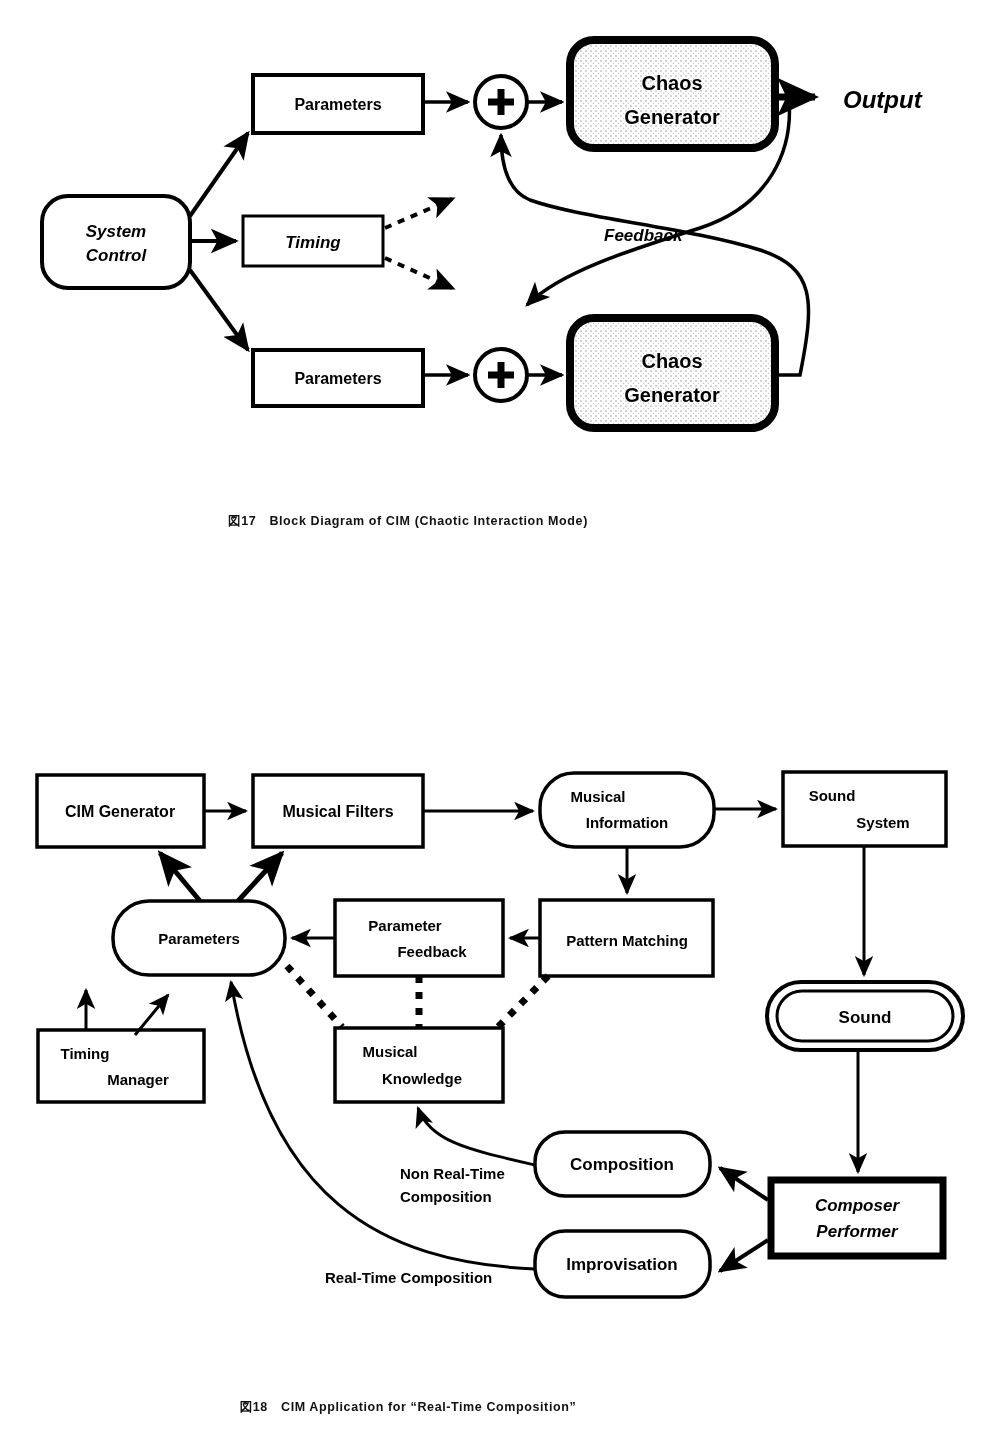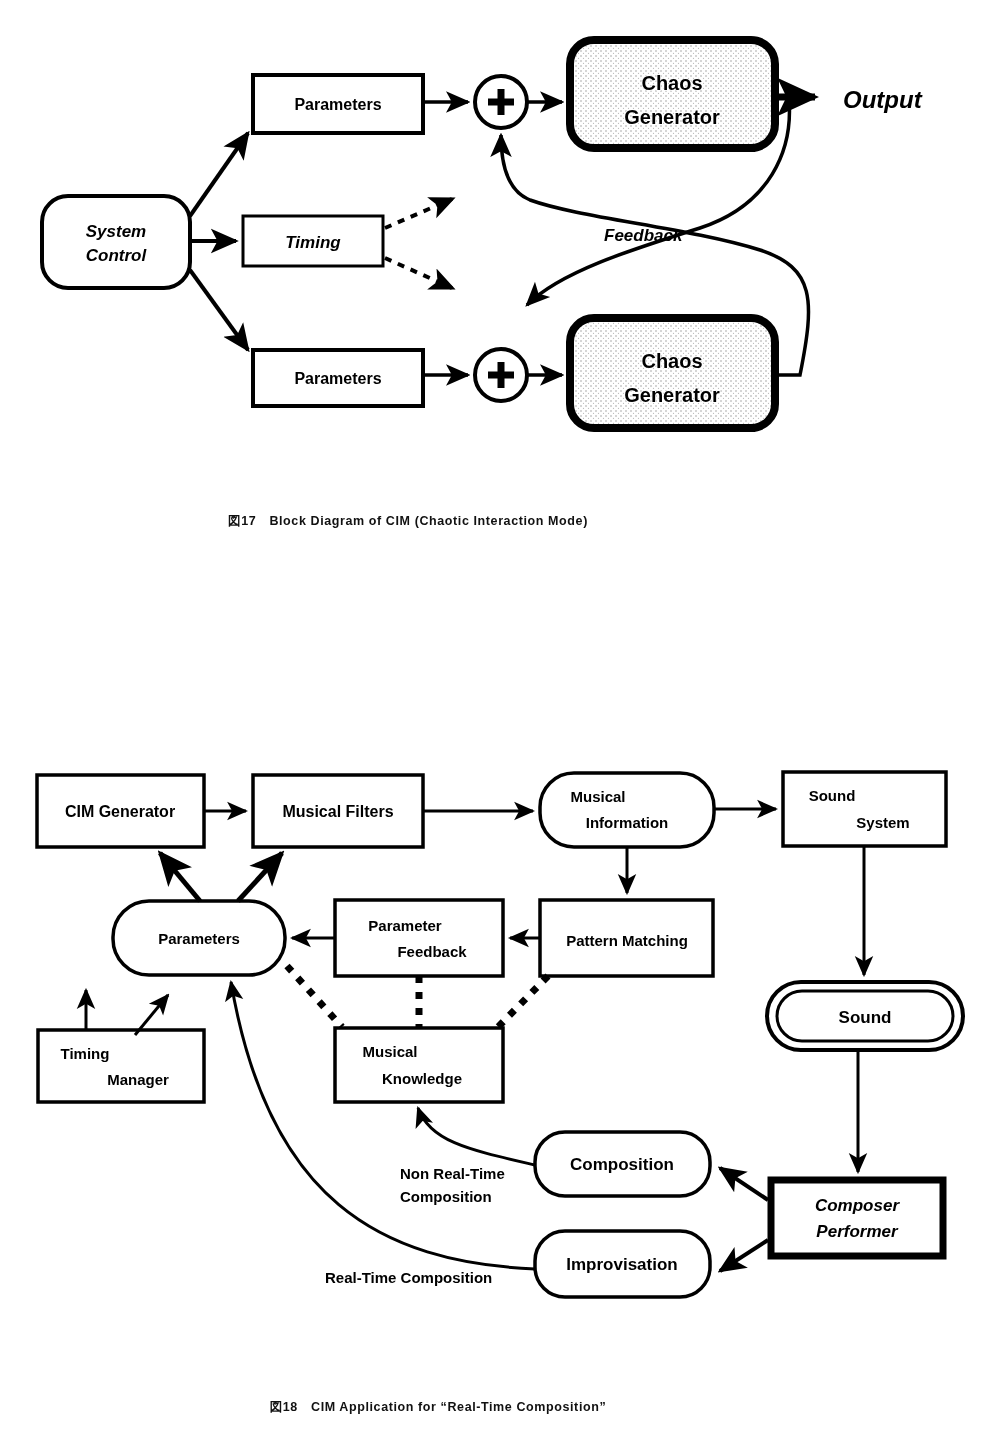--- a/index.html
+++ b/index.html
@@ -225,15 +225,15 @@
     <path d="M548,226 L498,277" stroke="#000" stroke-width="7" fill="none" stroke-dasharray="7 9" stroke-linecap="butt"></path>
 
     <g>
       <text class="lbl-sm" x="400" y="429" text-anchor="start">Non Real-Time</text>
       <text class="lbl-sm" x="400" y="452" text-anchor="start">Composition</text>
     </g>
     <text class="lbl-sm" x="325" y="533" text-anchor="start">Real-Time Composition</text>
   </svg>
   </div>
 
-  <div class="caption" style="top:1399px;padding-left:30px;">図18 CIM Application for “Real-Time Composition”</div>
+  <div class="caption" style="top:1399px;">図18 CIM Application for “Real-Time Composition”</div>
 
 </div>
 
 </body></html>

